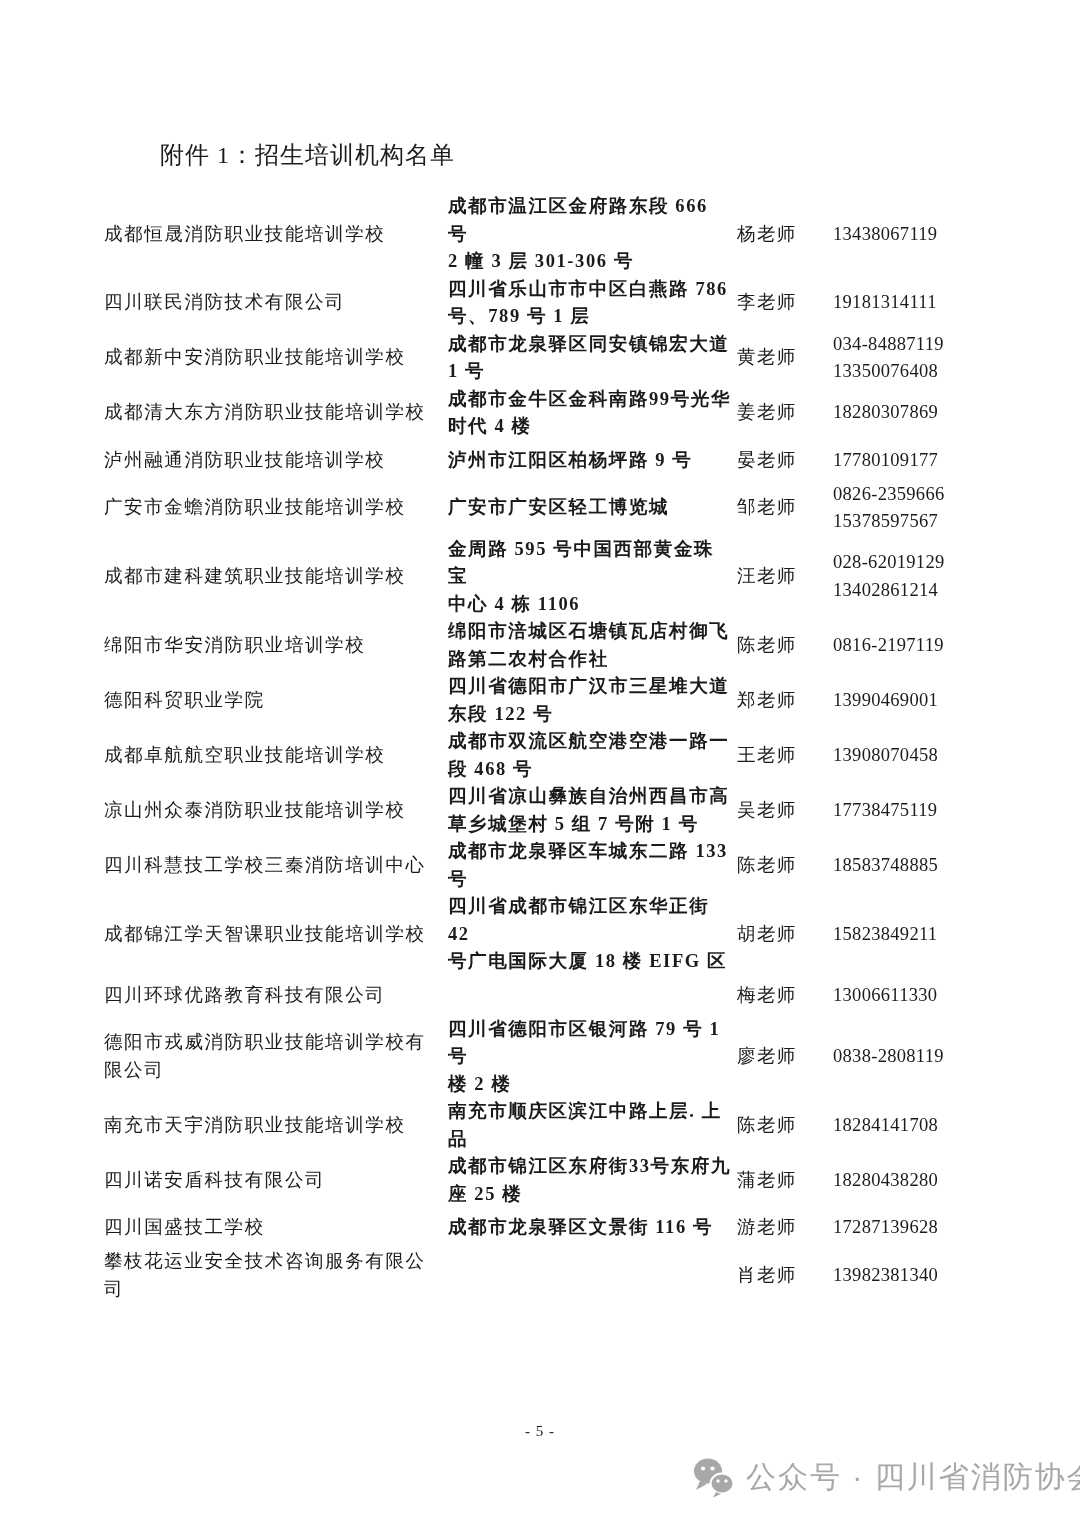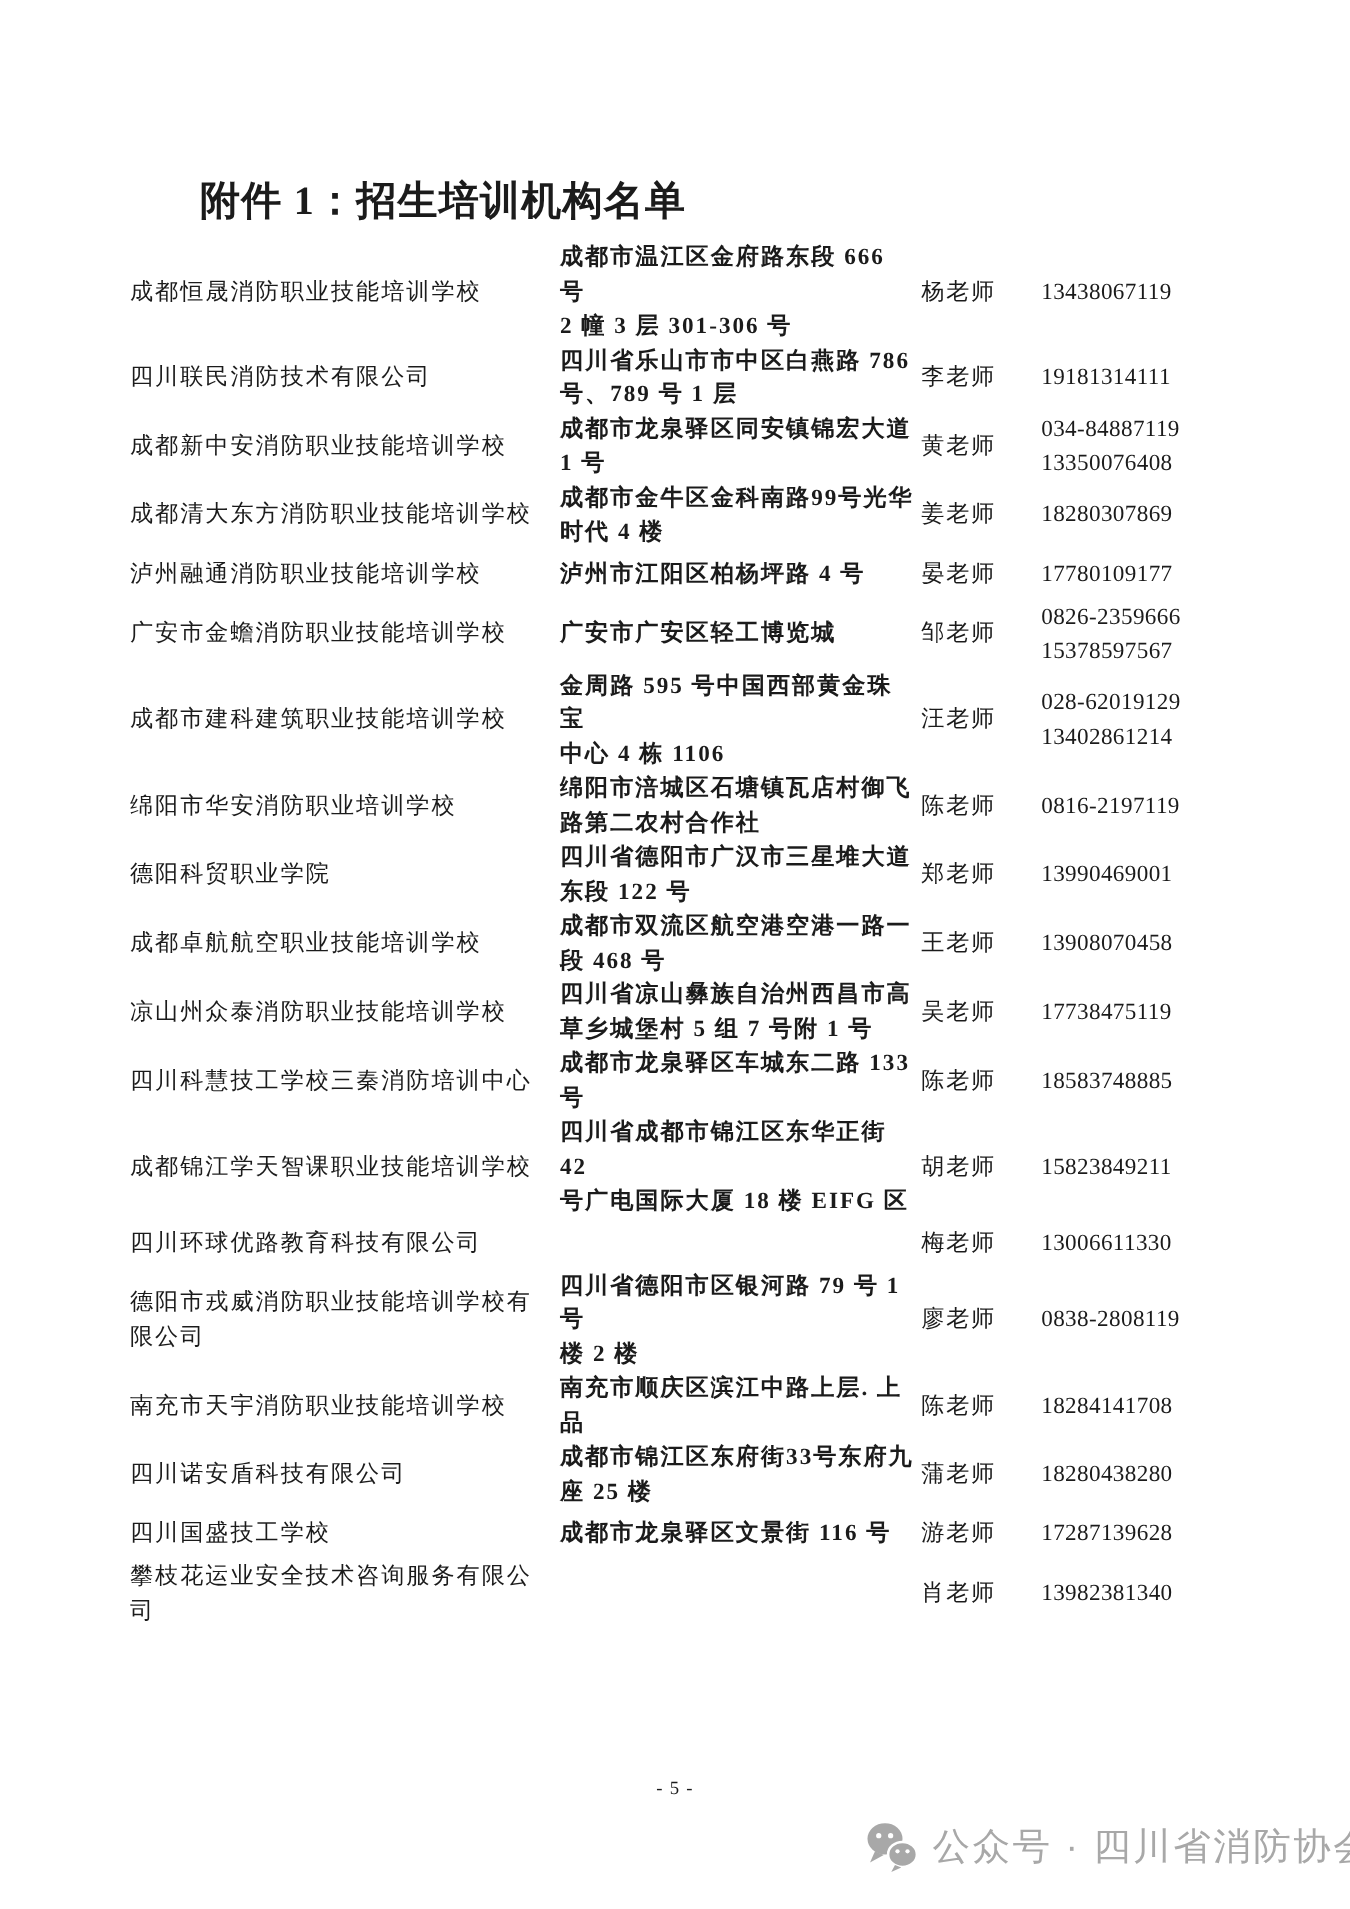--- a/index.html
+++ b/index.html
@@ -10,22 +10,22 @@
     font-family: "Liberation Serif", "DejaVu Serif", serif;
     color: #1b1b1b;
     overflow: hidden;
   }
   .page { position: absolute; inset: 0; }
 
   .title {
     position: absolute;
     left: 160px; top: 139px;
     margin: 0;
-    font-size: 32px;
-    font-weight: bold;
+    font-size: 24px;
+    font-weight: normal;
     letter-spacing: 1px;
     white-space: nowrap;
   }
 
   .table {
     position: absolute;
     left: 104px; top: 193px;
     width: 880px;
   }
   .row {
@@ -131,21 +131,21 @@
 时代 4 楼</div>
     <div class="cell teacher">姜老师</div>
     <div class="cell phone">
       <div class="phone-line">18280307869</div>
 
     </div>
   </div>
 
   <div class="row">
     <div class="cell name">泸州融通消防职业技能培训学校</div>
-    <div class="cell addr">泸州市江阳区柏杨坪路 4 号</div>
+    <div class="cell addr">泸州市江阳区柏杨坪路 9 号</div>
     <div class="cell teacher">晏老师</div>
     <div class="cell phone">
       <div class="phone-line">17780109177</div>
 
     </div>
   </div>
 
   <div class="row">
     <div class="cell name">广安市金蟾消防职业技能培训学校</div>
     <div class="cell addr">广安市广安区轻工博览城</div>

